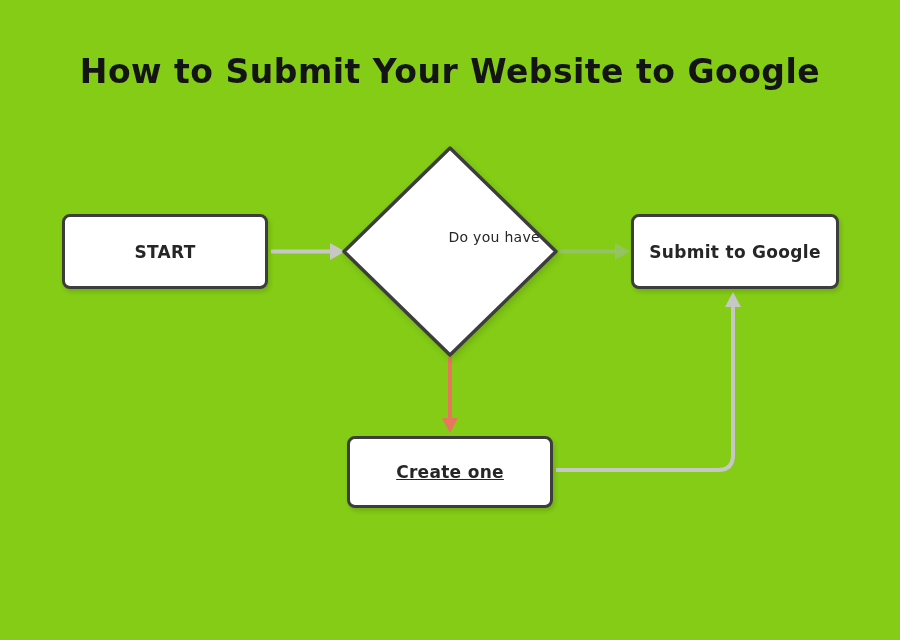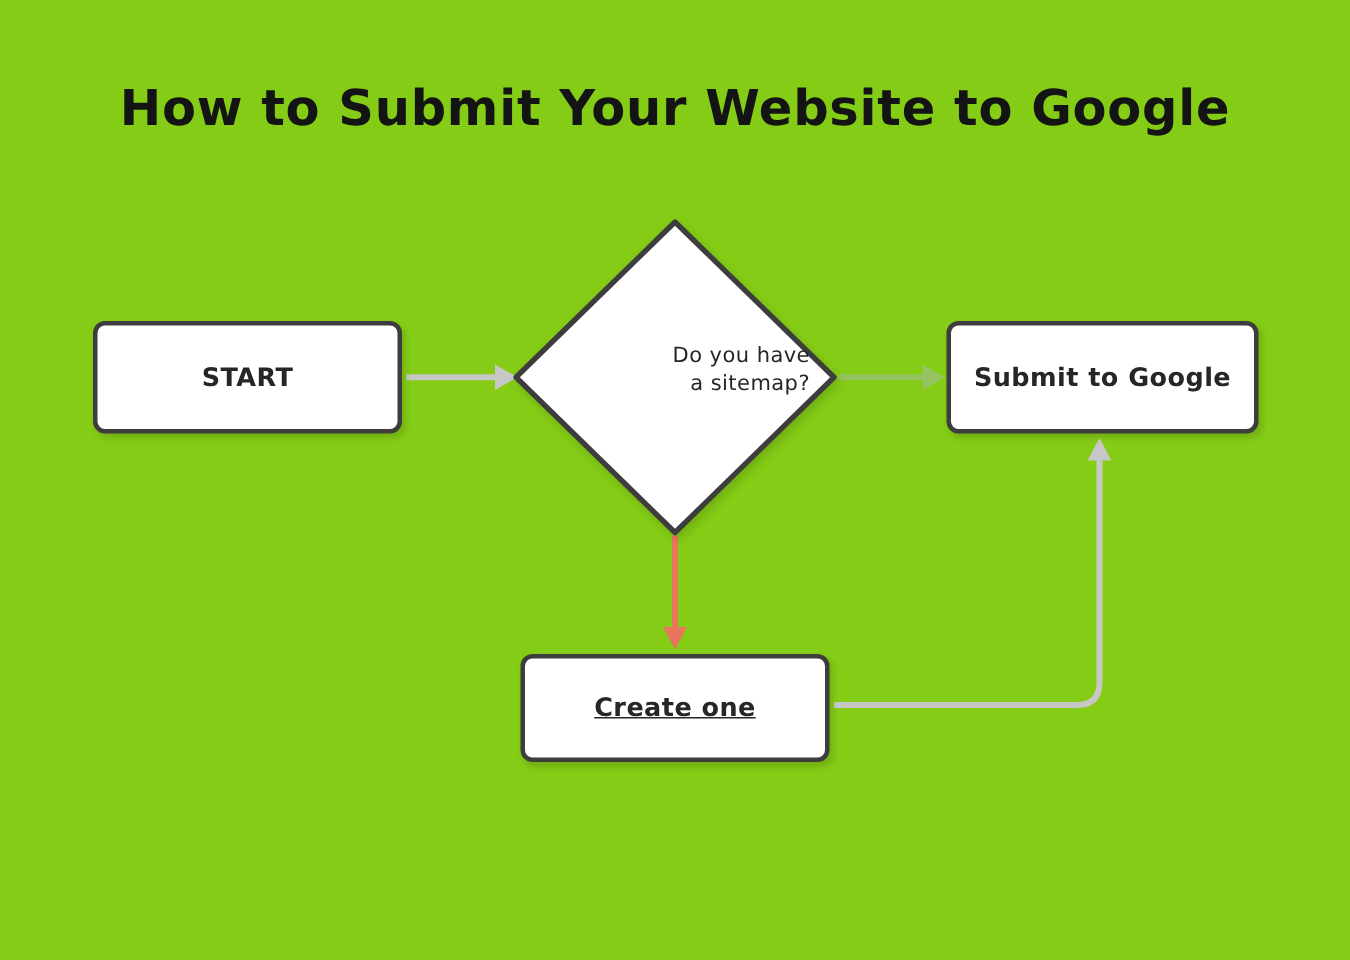--- a/index.html
+++ b/index.html
@@ -99,16 +99,15 @@
   <div class="node node-start">
     <span>START</span>
   </div>
 
   <div class="node node-create">
     <span>Create one</span>
   </div>
 
   <div class="decision-text">
     <div>Do you have</div>
-    <div>a sitemap?</div>
   </div>
 
 </div>
 
 </body></html>

